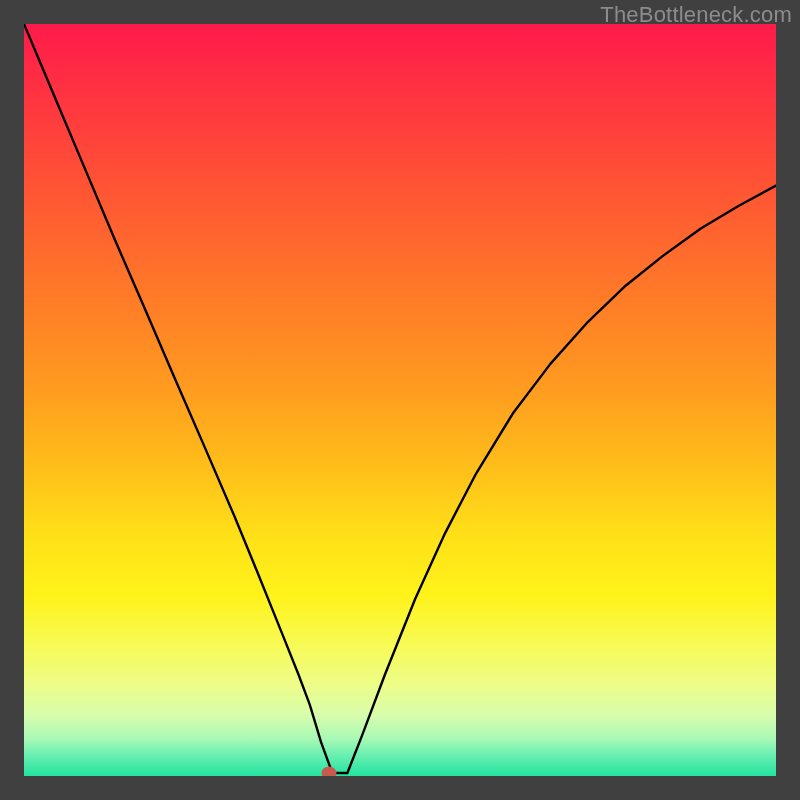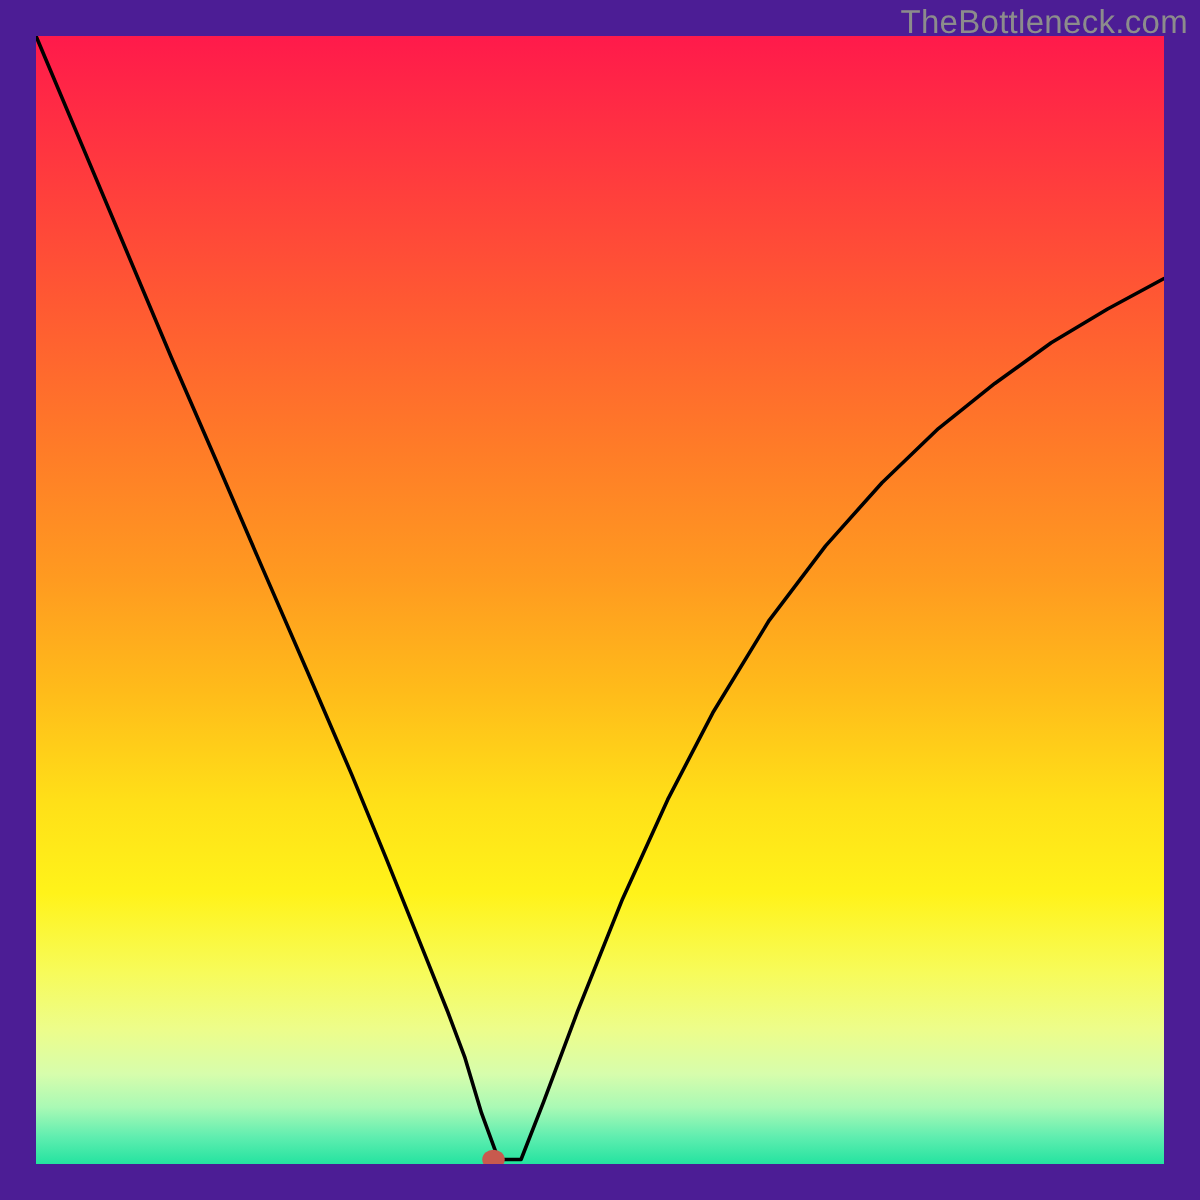--- a/index.html
+++ b/index.html
@@ -1,16 +1,16 @@
 <!DOCTYPE html>
 <html><head>
 <meta charset="utf-8">
 <style>
   html,body{margin:0;padding:0;width:800px;height:800px;overflow:hidden;background:#000;font-family:Arial,Helvetica,sans-serif}
-  .wrap{position:relative;width:800px;height:800px;background:#4c1d95}
+  .wrap{position:relative;width:800px;height:800px;background:#404040}
   .plot{position:absolute;left:24px;top:24px;width:752px;height:752px;overflow:hidden}
   .grad{position:absolute;inset:0;background:linear-gradient(to bottom,
       #ff1a4b 0%,
       #ff3a3e 12%,
       #ff5a32 24%,
       #ff7a28 36%,
       #ff9a20 48%,
       #ffbb1a 58%,
       #ffe018 68%,
       #fff31a 76%,

